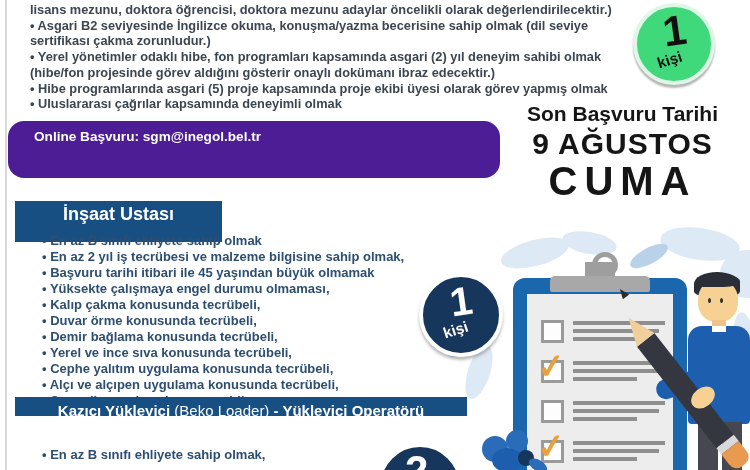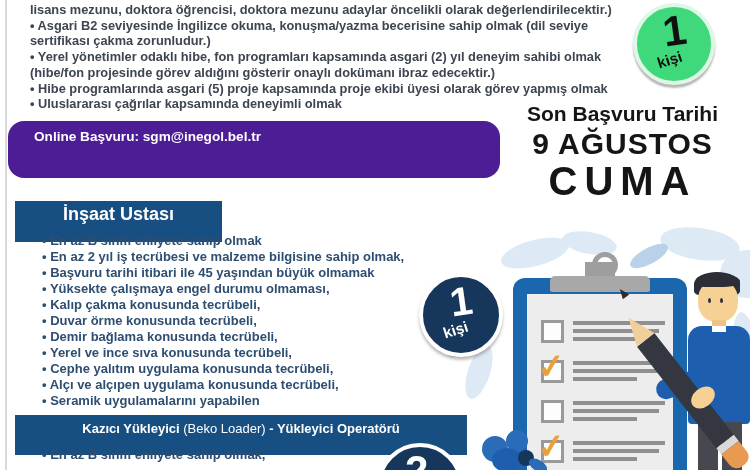--- a/index.html
+++ b/index.html
@@ -37,21 +37,21 @@
   
   #deadline{left:505px;top:102px;width:235px;text-align:center;color:#151515;z-index:8;}
   #deadline .lbl{font-size:21px;font-weight:800;letter-spacing:0px;}
   #deadline .date{font-size:30px;font-weight:800;letter-spacing:1px;margin-top:1px;}
   #deadline .day{font-size:40px;font-weight:800;letter-spacing:7px;margin-top:-2px;}
 
   
   .section-bar{background:#174f82;color:#fff;text-align:center;z-index:8;
                font-weight:700;}
   #bar1{left:15px;top:201px;width:207px;height:41px;font-size:18px;line-height:27px;}
-  #bar2{left:15px;top:415px;width:452px;height:40px;font-size:13px;line-height:28px;white-space:nowrap;}
+  #bar2{left:15px;top:397px;width:452px;height:19px;font-size:15px;line-height:28px;white-space:nowrap;}
   #bar2 .light{font-weight:400;}
 
   
   .bullets{color:#2e4e71;font-size:13px;line-height:16px;font-weight:600;z-index:8;}
   #bullets1{left:42px;top:233px;width:420px;}
   #bullets2{left:42px;top:447px;width:360px;}
 
   
   #badge-navy1{left:419px;top:273px;width:76px;height:76px;background:#16365b;
                border:4px solid #ffffff;box-shadow:0 3px 3px rgba(120,120,120,.5);}

